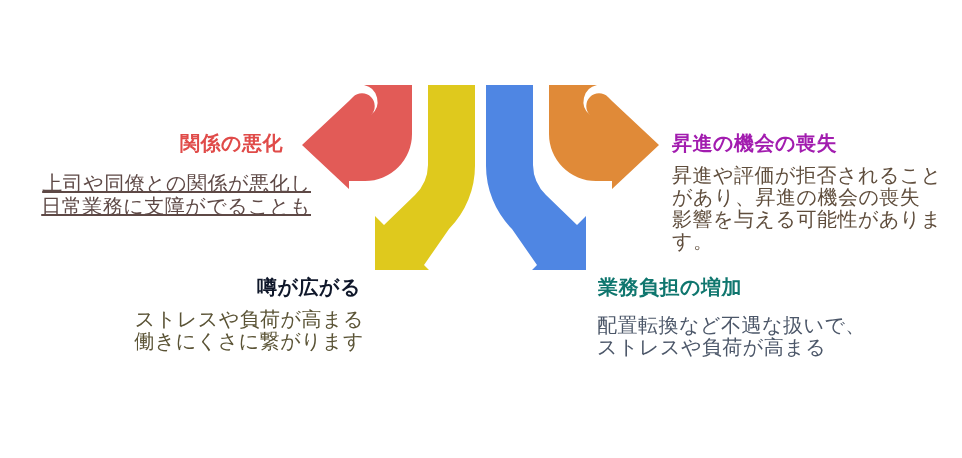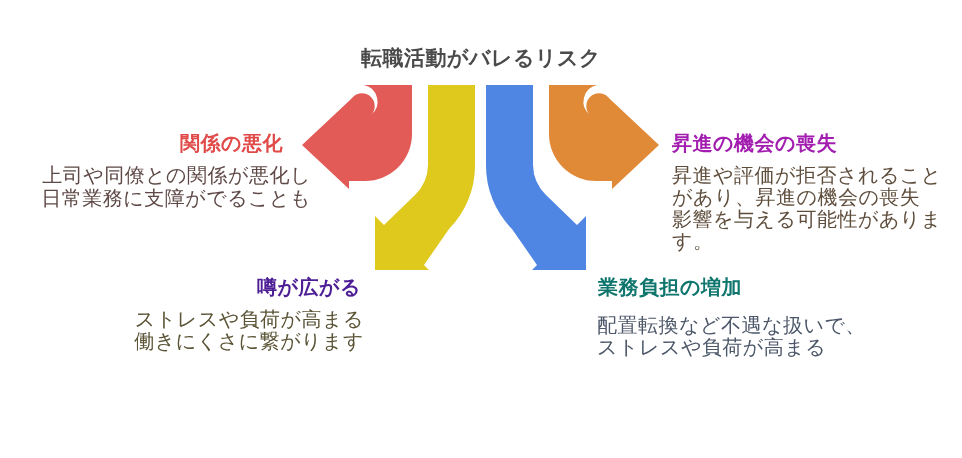--- a/index.html
+++ b/index.html
@@ -26,50 +26,49 @@
     letter-spacing:0.5px;
     white-space:nowrap;
   }
   .body{
     position:absolute;
     font-size:20px;
     white-space:pre-line;
     letter-spacing:0.5px;
   }
   .h-red    {right:679px;top:130px;}
-  .b-red    {right:651px;top:164px;line-height:23px;text-align:right;}
+  .b-red    {right:651px;top:172px;line-height:23px;text-align:right;text-decoration:underline;}
   .h-yellow {right:601px;top:274px;}
   .b-yellow {right:598px;top:308px;line-height:22px;text-align:right;}
   .h-blue   {left:598px;top:274px;}
   .b-blue   {left:597px;top:308px;line-height:22px;text-align:left;margin-top:6px;}
   .h-orange {left:672px;top:130px;}
   .b-orange {left:672px;top:164px;line-height:22px;text-align:left;}
 </style>
 </head>
 <body>
 
 <div class="canvas">
 
-  <div class="title" style="color: rgb(74, 74, 74);">転職活動がバレるリスク</div>
 
   <svg class="arrows" width="962" height="458" viewBox="0 0 962 458">
     <path d="M 364,85 L 412,85 L 412,134 A 47,47 0 0 1 365,181 L 349,181 L 349,189 L 302,145 L 349,101 L 353,97 A 12,12 0 0 1 371,115 A 17,17 0 0 0 364,85 Z" fill="#E25B57"></path>
     <path d="M 428,85 L 475,85 L 475,165 A 90,90 0 0 1 449,229 L 424,265 L 429,270 L 375,270 L 375,216 L 384,225 L 415,195 A 43,43 0 0 0 428,165 Z" fill="#DFC91D"></path>
     <path d="M 533,85 L 486,85 L 486,165 A 90,90 0 0 0 512,229 L 537,265 L 532,270 L 586,270 L 586,216 L 577,225 L 546,195 A 43,43 0 0 1 533,165 Z" fill="#4F86E3"></path>
     <path d="M 597,85 L 549,85 L 549,134 A 47,47 0 0 0 596,181 L 612,181 L 612,189 L 659,145 L 612,101 L 608,97 A 12,12 0 0 0 590,115 A 17,17 0 0 1 597,85 Z" fill="#E08A38"></path>
   </svg>
 
   <div>
     <div class="heading h-red" style="color: rgb(224, 75, 73);">関係の悪化</div>
     <div class="body b-red" style="color: rgb(94, 73, 70);">上司や同僚との関係が悪化し
 日常業務に支障がでることも</div>
   </div>
 
   <div>
-    <div class="heading h-yellow" style="color: #4c1d95;">噂が広がる</div>
+    <div class="heading h-yellow" style="color: #0f172a;">噂が広がる</div>
     <div class="body b-yellow" style="color: rgb(90, 83, 53);">ストレスや負荷が高まる
 働きにくさに繋がります</div>
   </div>
 
   <div>
     <div class="heading h-blue" style="color: #0f766e;">業務負担の増加</div>
     <div class="body b-blue" style="color: rgb(76, 87, 105);">配置転換など不遇な扱いで、
 ストレスや負荷が高まる</div>
   </div>
 

